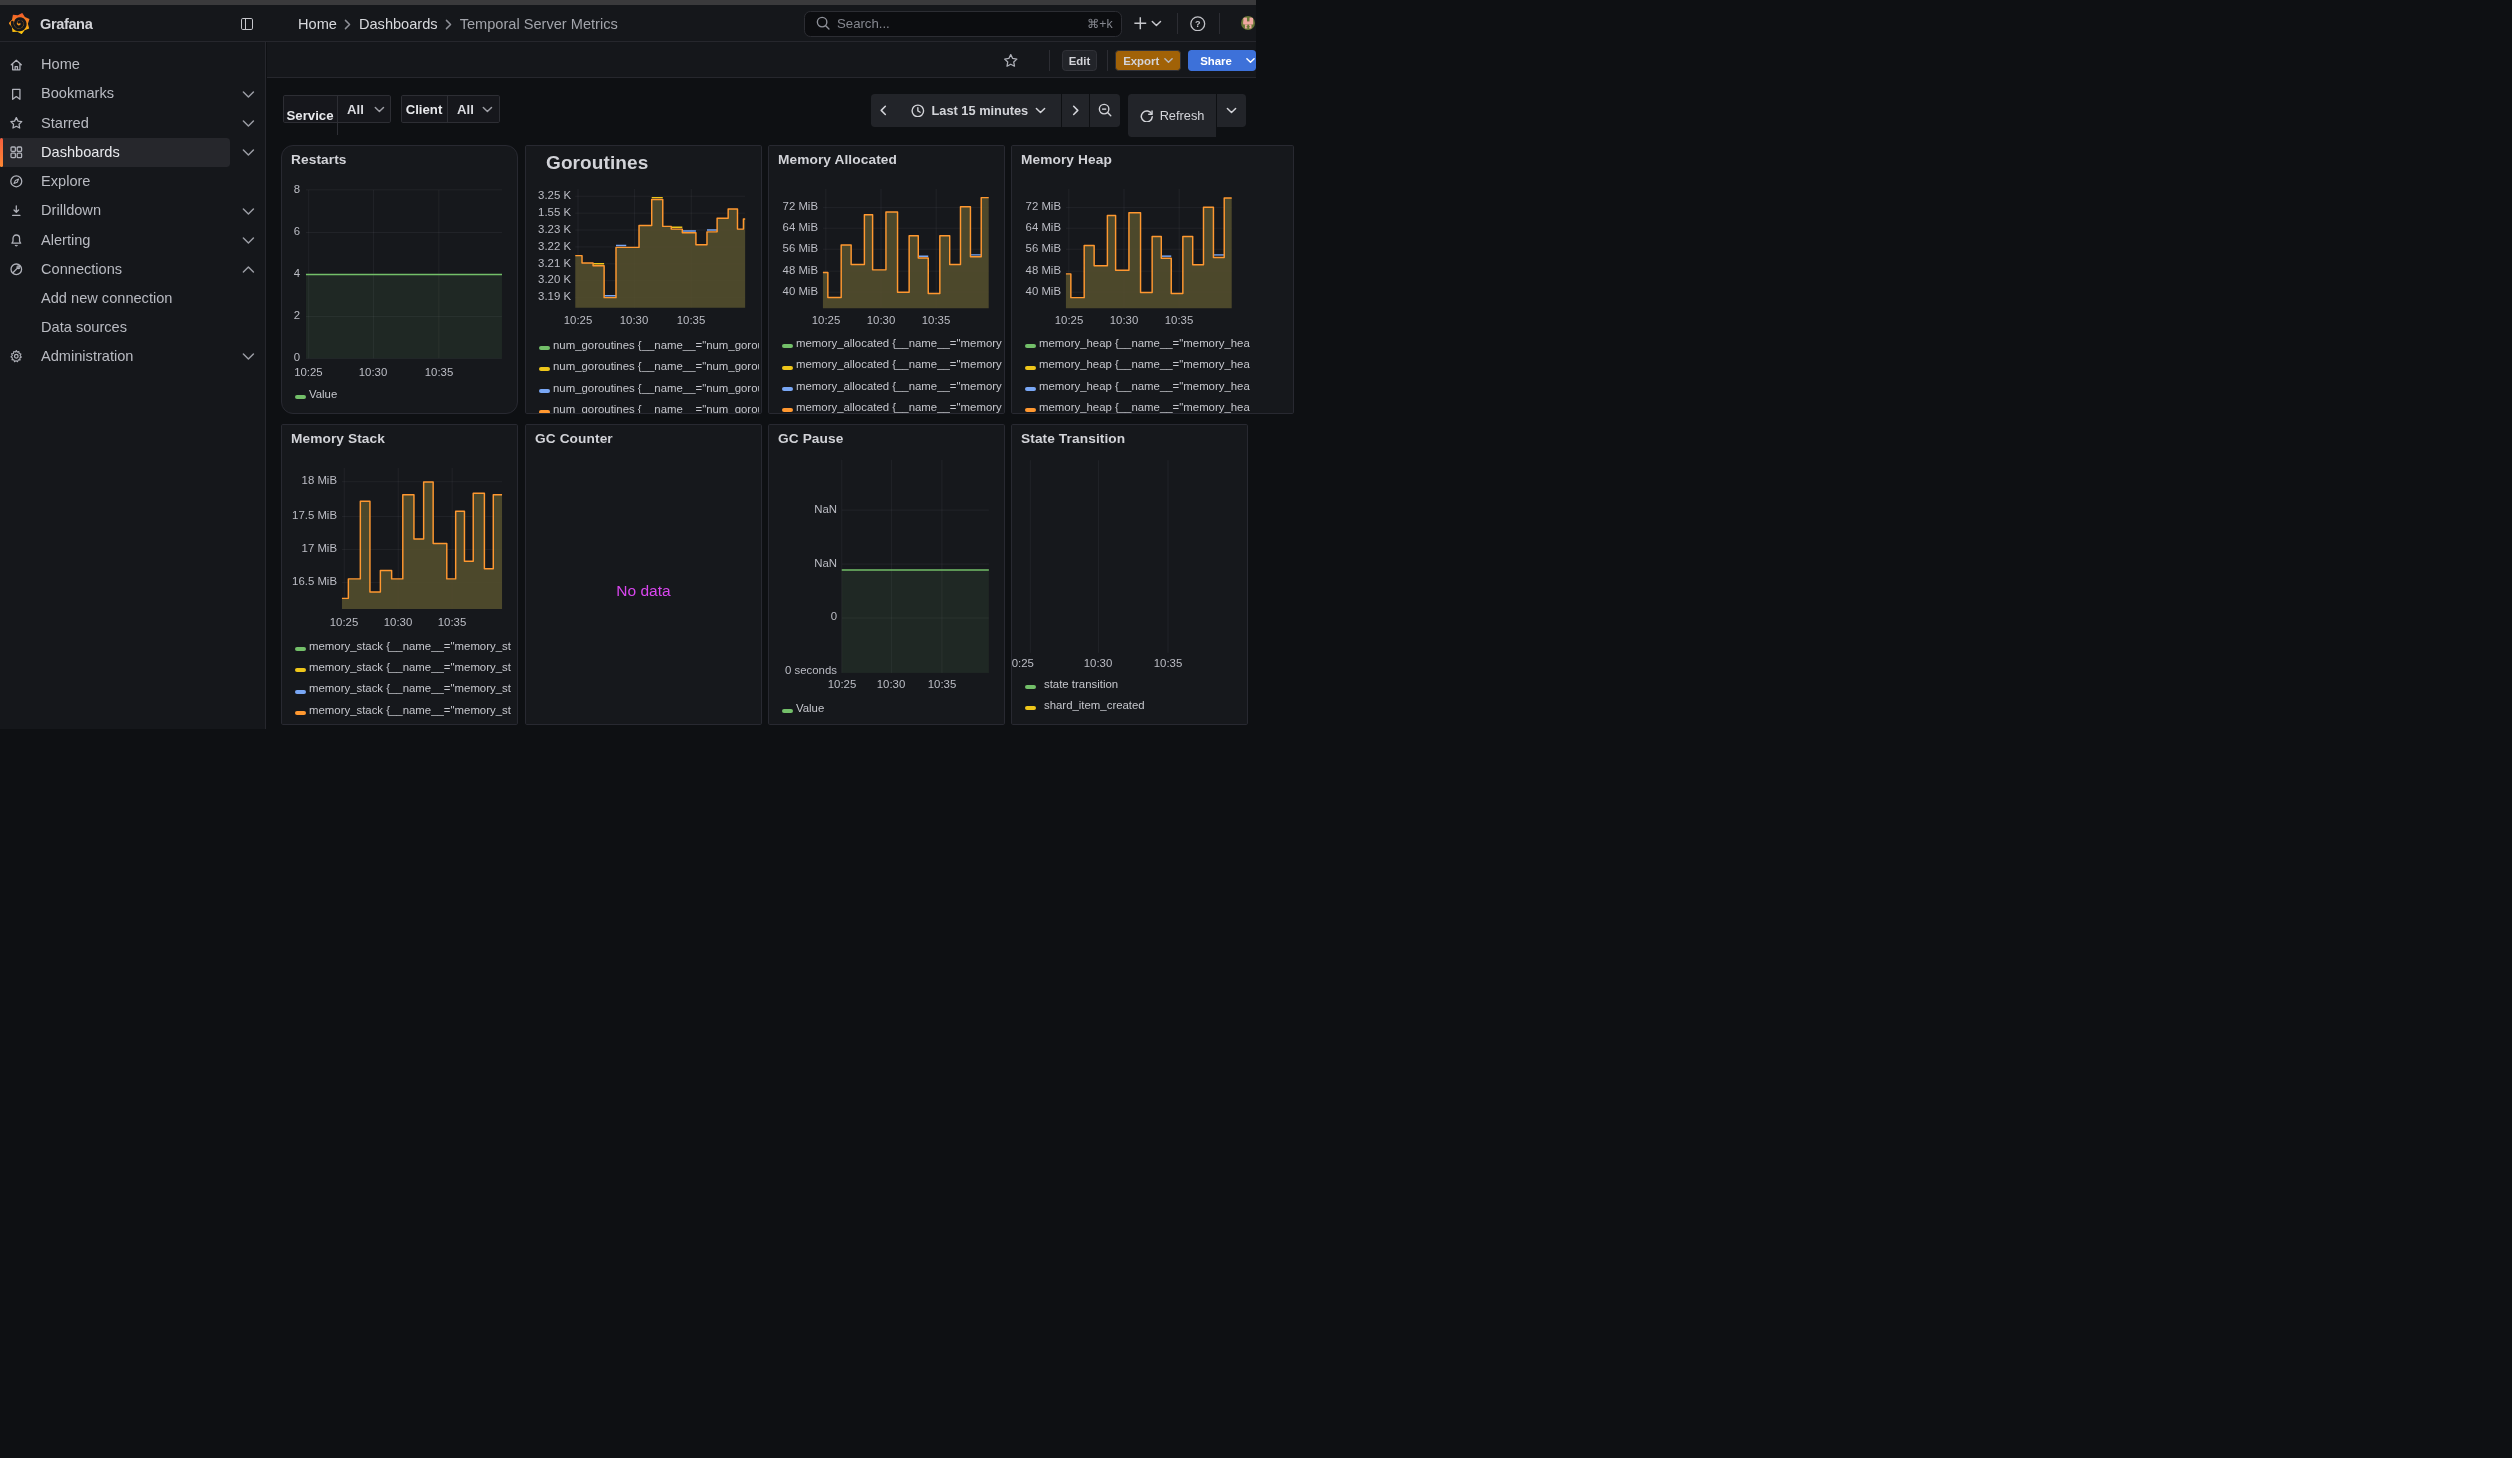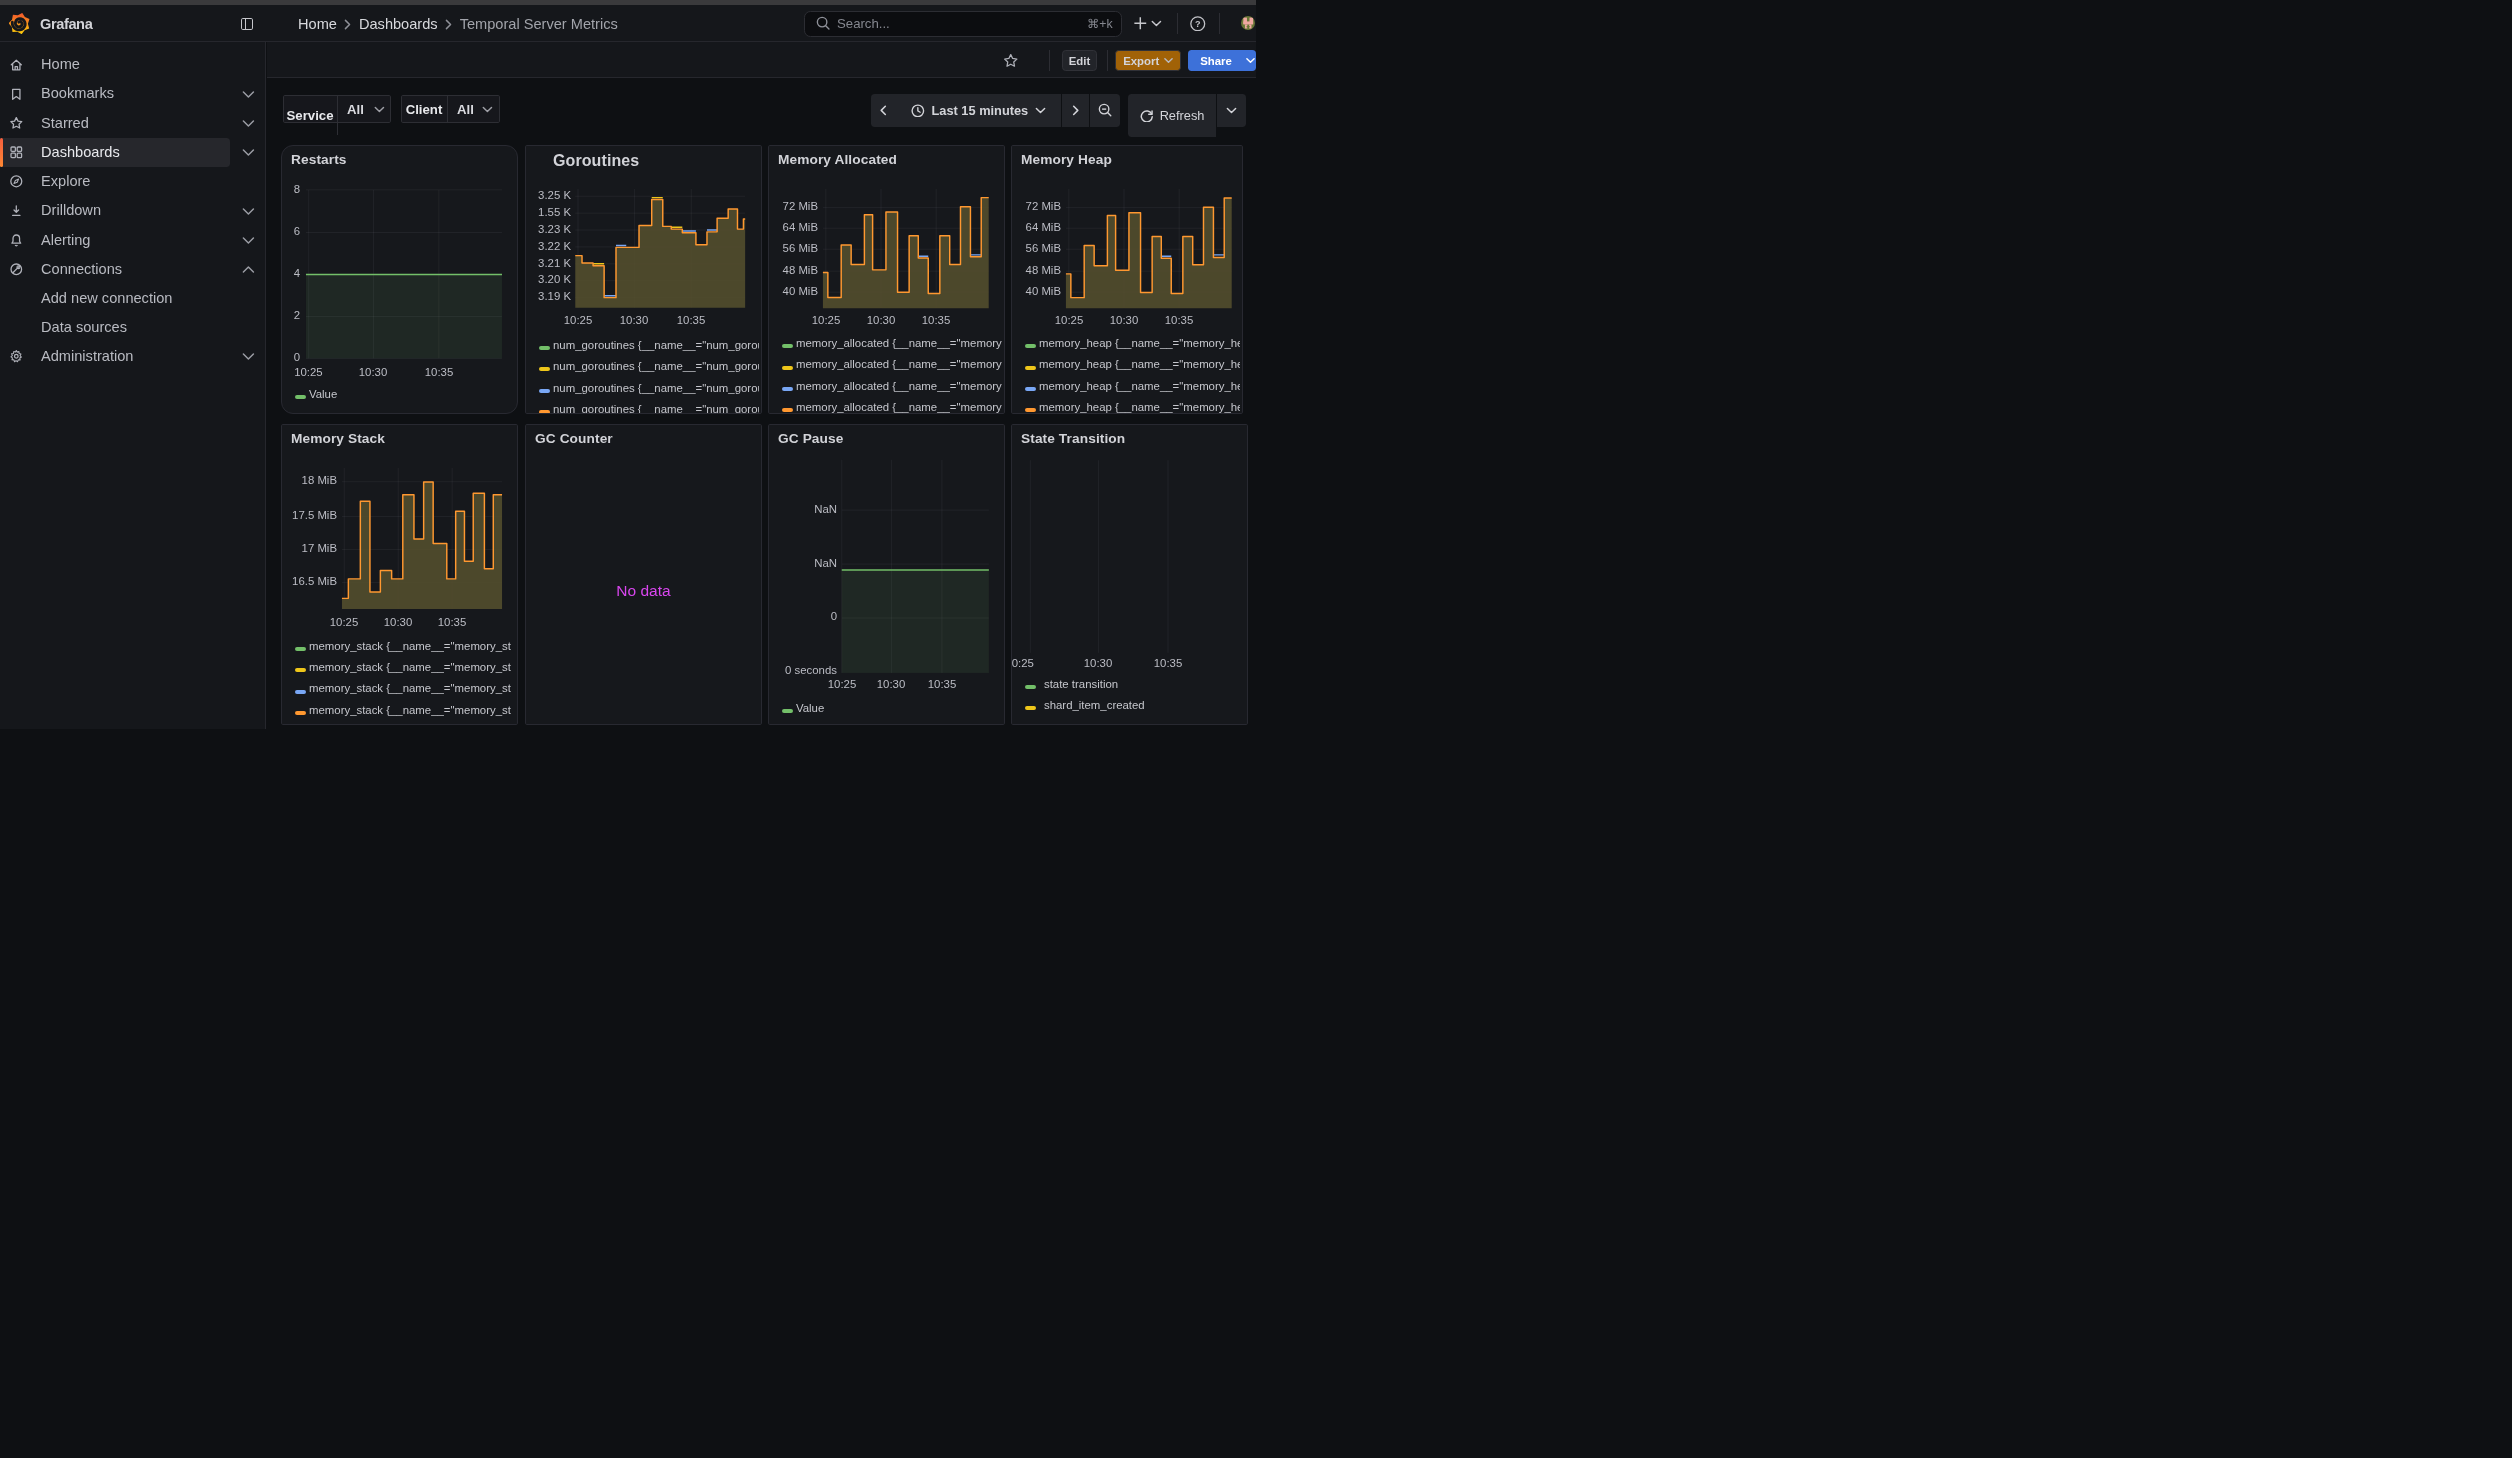--- a/index.html
+++ b/index.html
@@ -222,21 +222,21 @@
     <div style="position:absolute;left:0;width:18px;text-align:right;top:121px;font-size:11.4px;color:#bcbdc5">4</div>
     <div style="position:absolute;left:0;width:18px;text-align:right;top:163px;font-size:11.4px;color:#bcbdc5">2</div>
     <div style="position:absolute;left:0;width:18px;text-align:right;top:205px;font-size:11.4px;color:#bcbdc5">0</div>
     <div style="position:absolute;left:6.4px;top:220px;width:40px;text-align:center;font-size:11.4px;color:#bcbdc5">10:25</div>
     <div style="position:absolute;left:71px;top:220px;width:40px;text-align:center;font-size:11.4px;color:#bcbdc5">10:30</div>
     <div style="position:absolute;left:137px;top:220px;width:40px;text-align:center;font-size:11.4px;color:#bcbdc5">10:35</div>
     <div style="position:absolute;left:12.8px;top:249px;width:11px;height:4.1px;border-radius:2.3px;background:#73bf69"></div>
     <div style="position:absolute;left:27px;top:242px;right:1.8px;overflow:hidden;white-space:nowrap;font-size:11.4px;color:#c6c7cd">Value</div>
   </div>
 <div style="position:absolute;left:525px;top:145px;width:237px;height:269px;background:#16181c;border:0.9px solid #282931;border-radius:1.8px;overflow:hidden">
-    <div style="position:absolute;left:27px;top:6.4px;font-size:16px;font-weight:700;color:#d2d3d8;letter-spacing:0.1px">Goroutines</div>
+    <div style="position:absolute;left:20px;top:6.4px;font-size:19px;font-weight:700;color:#d2d3d8;letter-spacing:0.1px">Goroutines</div>
     <svg width="237" height="269" style="position:absolute;left:0;top:0" viewBox="0 0 259 294.5">
       <line x1="53.7" y1="55.0" x2="239.7" y2="55.0" stroke="rgba(204,204,220,0.07)" stroke-width="1"></line>
       <line x1="53.7" y1="73.5" x2="239.7" y2="73.5" stroke="rgba(204,204,220,0.07)" stroke-width="1"></line>
       <line x1="53.7" y1="92.0" x2="239.7" y2="92.0" stroke="rgba(204,204,220,0.07)" stroke-width="1"></line>
       <line x1="53.7" y1="110.5" x2="239.7" y2="110.5" stroke="rgba(204,204,220,0.07)" stroke-width="1"></line>
       <line x1="53.7" y1="129.0" x2="239.7" y2="129.0" stroke="rgba(204,204,220,0.07)" stroke-width="1"></line>
       <line x1="53.7" y1="147.5" x2="239.7" y2="147.5" stroke="rgba(204,204,220,0.07)" stroke-width="1"></line>
       <line x1="53.7" y1="166.0" x2="239.7" y2="166.0" stroke="rgba(204,204,220,0.07)" stroke-width="1"></line>
       <line x1="56.7" y1="47" x2="56.7" y2="177" stroke="rgba(204,204,220,0.07)" stroke-width="1"></line>
       <line x1="118.7" y1="47" x2="118.7" y2="177" stroke="rgba(204,204,220,0.07)" stroke-width="1"></line>
@@ -296,21 +296,21 @@
     <div style="position:absolute;left:147px;top:168px;width:40px;text-align:center;font-size:11.4px;color:#bcbdc5">10:35</div>
     <div style="position:absolute;left:12.8px;top:198px;width:11px;height:4.1px;border-radius:2.3px;background:#73bf69"></div>
     <div style="position:absolute;left:27px;top:191px;right:1.8px;overflow:hidden;white-space:nowrap;font-size:11.4px;color:#c6c7cd">memory_allocated {__name__="memory</div>
     <div style="position:absolute;left:12.8px;top:220px;width:11px;height:4.1px;border-radius:2.3px;background:#eec61a"></div>
     <div style="position:absolute;left:27px;top:212px;right:1.8px;overflow:hidden;white-space:nowrap;font-size:11.4px;color:#c6c7cd">memory_allocated {__name__="memory</div>
     <div style="position:absolute;left:12.8px;top:241px;width:11px;height:4.1px;border-radius:2.3px;background:#79a7f5"></div>
     <div style="position:absolute;left:27px;top:234px;right:1.8px;overflow:hidden;white-space:nowrap;font-size:11.4px;color:#c6c7cd">memory_allocated {__name__="memory</div>
     <div style="position:absolute;left:12.8px;top:262px;width:11px;height:4.1px;border-radius:2.3px;background:#ff9830"></div>
     <div style="position:absolute;left:27px;top:255px;right:1.8px;overflow:hidden;white-space:nowrap;font-size:11.4px;color:#c6c7cd">memory_allocated {__name__="memory</div>
   </div>
-<div style="position:absolute;left:1011px;top:145px;width:232px;height:269px;background:#16181c;border:0.9px solid #282931;border-radius:1.8px;overflow:hidden">
+<div style="position:absolute;left:1011px;top:145px;width:283px;height:269px;background:#16181c;border:0.9px solid #282931;border-radius:1.8px;overflow:hidden">
     <div style="position:absolute;left:9px;top:6.4px;font-size:13.7px;font-weight:700;color:#d2d3d8;letter-spacing:0.1px">Memory Heap</div>
     <svg width="237" height="269" style="position:absolute;left:0;top:0" viewBox="0 0 259 294.5">
       <line x1="58.8" y1="67.5" x2="240.3" y2="67.5" stroke="rgba(204,204,220,0.07)" stroke-width="1"></line>
       <line x1="58.8" y1="90.0" x2="240.3" y2="90.0" stroke="rgba(204,204,220,0.07)" stroke-width="1"></line>
       <line x1="58.8" y1="113.0" x2="240.3" y2="113.0" stroke="rgba(204,204,220,0.07)" stroke-width="1"></line>
       <line x1="58.8" y1="137.0" x2="240.3" y2="137.0" stroke="rgba(204,204,220,0.07)" stroke-width="1"></line>
       <line x1="58.8" y1="160.0" x2="240.3" y2="160.0" stroke="rgba(204,204,220,0.07)" stroke-width="1"></line>
       <line x1="62.0" y1="47" x2="62.0" y2="177.5" stroke="rgba(204,204,220,0.07)" stroke-width="1"></line>
       <line x1="122.4" y1="47" x2="122.4" y2="177.5" stroke="rgba(204,204,220,0.07)" stroke-width="1"></line>
       <line x1="182.8" y1="47" x2="182.8" y2="177.5" stroke="rgba(204,204,220,0.07)" stroke-width="1"></line>

